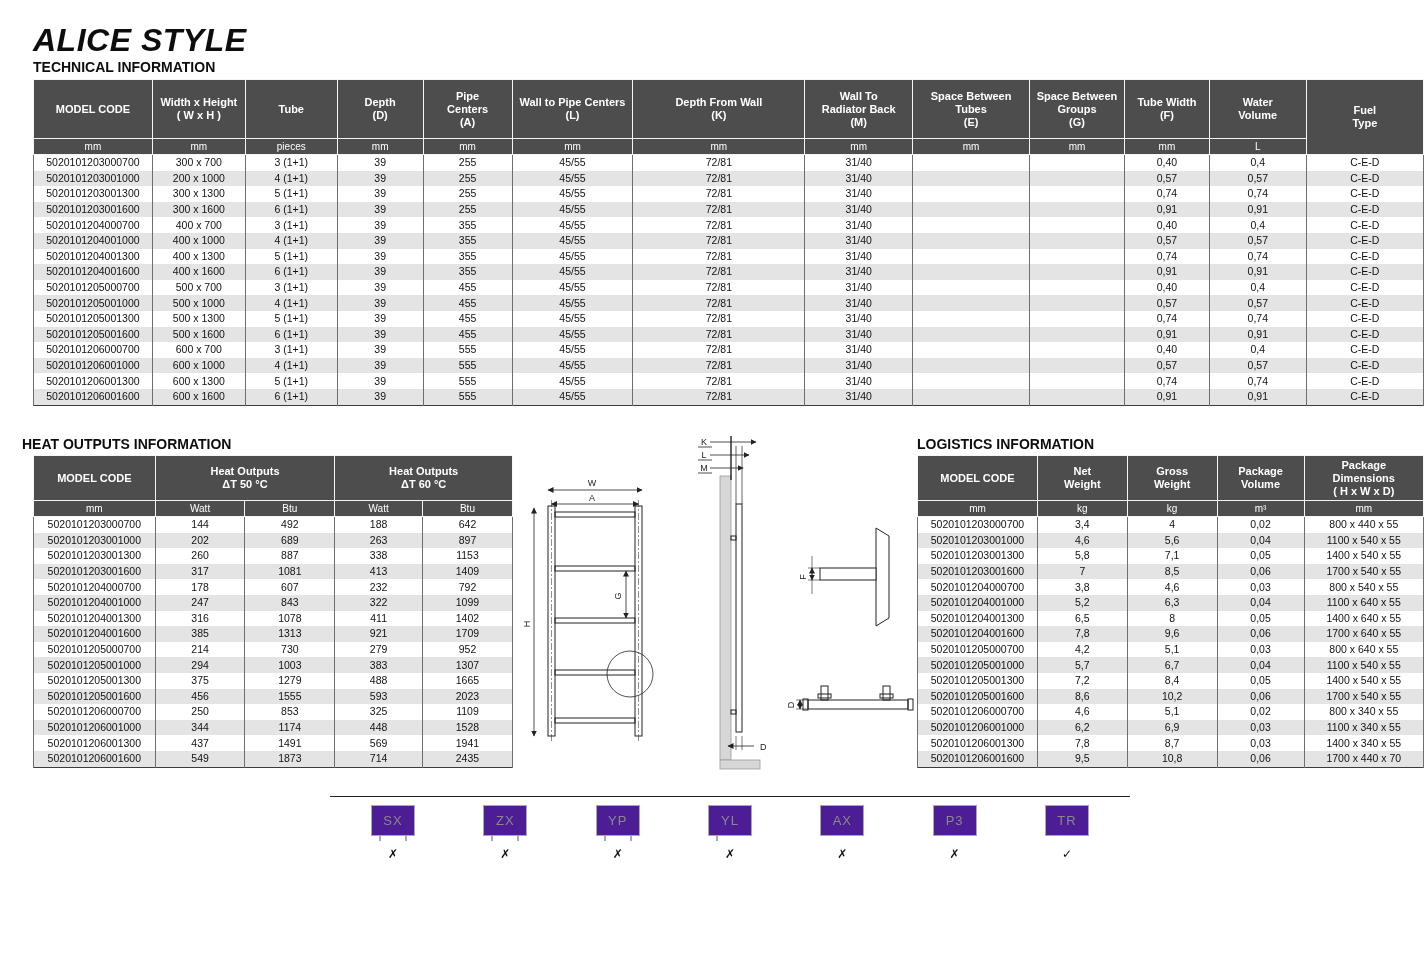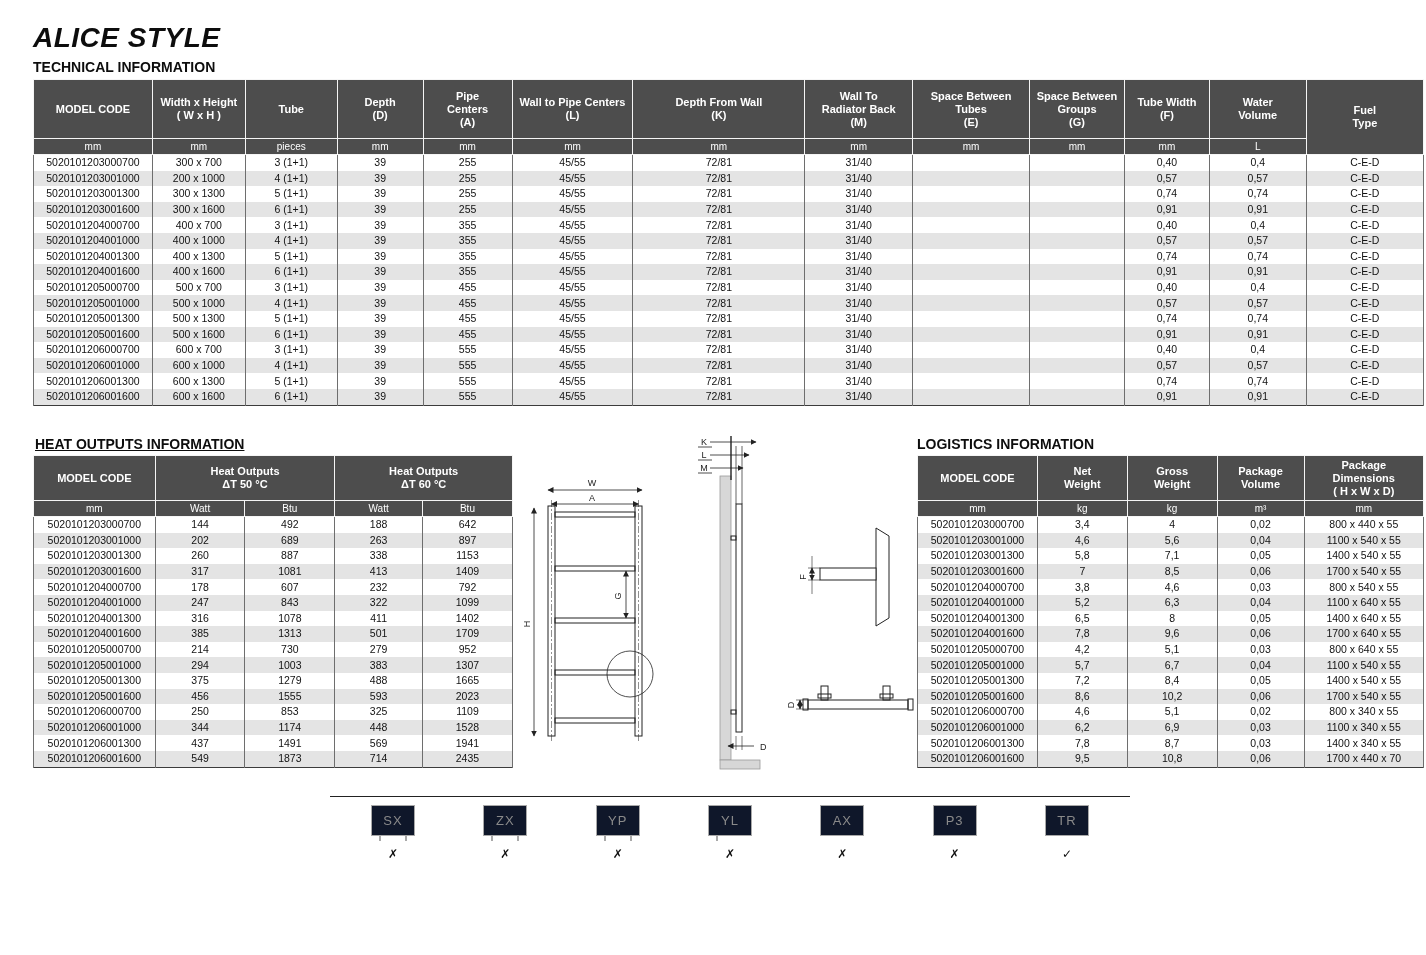--- a/index.html
+++ b/index.html
@@ -1,56 +1,56 @@
 <!DOCTYPE html>
 <html><head>
 <meta charset="utf-8">
 <style>
   html,body{margin:0;padding:0;}
   body{
     position:relative;width:1426px;height:955px;background:#ffffff;
     font-family:"Liberation Sans",sans-serif;color:#1a1a1a;overflow:hidden;
   }
   .abs{position:absolute;}
-  .page-title{left:33px;top:22px;font-size:28px;font-weight:bold;font-style:italic;letter-spacing:.5px;color:#0d0d0d;}
+  .page-title{left:33px;top:22px;font-size:32px;font-weight:bold;font-style:italic;letter-spacing:.5px;color:#0d0d0d;}
   .section-title{font-size:14px;font-weight:bold;color:#0d0d0d;}
 
   table{border-collapse:collapse;table-layout:fixed;width:100%;}
   table{border:1.5px solid #3c3c3c;}
   th{background:#4d4d4d;color:#ffffff;border:1px solid #f5f5f5;padding:1px 2px;
      font-weight:bold;white-space:pre-line;vertical-align:middle;text-align:center;}
   th.hdr{font-size:11px;line-height:13px;}
   th.unit{font-weight:normal;font-size:10px;height:15px;line-height:13px;padding:0 2px;}
   tbody td{
     text-align:center;font-size:10.5px;height:15.6px;line-height:13px;padding:0 2px;
     border-left:1px solid #6e6e6e;border-right:1px solid #6e6e6e;color:#111;
     overflow:hidden;white-space:nowrap;
   }
   tbody tr:nth-child(even){background:#e4e4e4;}
   .tech-head-row1 th{height:56px;}
   .sub-head-row1 th{height:42px;}
 
   .tech-title{left:33px;top:59px;width:1391px;}
   .tech-table{left:33px;top:79px;width:1391px;}
-  .heat-title{left:35px;top:436px;width:480px;text-decoration:underline;}
+  .heat-title{left:22px;top:436px;width:480px;}
   .heat-table{left:33px;top:455px;width:480px;}
   .log-title{left:917px;top:436px;width:507px;}
   .log-table{left:917px;top:455px;width:507px;}
 
   .diagram{left:520px;top:428px;width:398px;height:348px;}
   .diagram text{font-size:9px;fill:#222;stroke:none;font-family:"Liberation Sans",sans-serif;}
 
   .conn-wrap{left:330px;top:792px;width:800px;}
   .conn-title{width:100%;}
   .conn-rule{border:none;border-top:1.5px solid #222;margin:4px 0 0 0;width:100%;}
   .conn-row{display:flex;justify-content:space-between;padding:8px 28px 0 28px;}
   .conn-item{display:flex;flex-direction:column;align-items:center;width:70px;}
   .conn-box{position:relative;width:42px;height:29px;border:1.5px solid #a9a9a9;
     display:flex;align-items:center;justify-content:center;
-    color:#8a8a8a;font-size:13px;letter-spacing:1px;background:#0f172a;}
+    color:#8a8a8a;font-size:13px;letter-spacing:1px;background:#4c1d95;}
   .stub{position:absolute;bottom:-6px;width:2px;height:6px;background:#a9a9a9;}
   .stub-l{left:7px;} .stub-r{right:7px;}
   .conn-mark{margin-top:11px;font-size:12px;font-weight:bold;color:#0d0d0d;font-family:"DejaVu Sans",sans-serif;}
 </style>
 </head>
 <body>
 
 <div class="abs page-title">ALICE STYLE</div>
 
 <div class="abs section-title tech-title">TECHNICAL INFORMATION</div>
@@ -435,21 +435,21 @@
           <td>5020101204001300</td>
           <td>316</td>
           <td>1078</td>
           <td>411</td>
           <td>1402</td>
         </tr>
         <tr>
           <td>5020101204001600</td>
           <td>385</td>
           <td>1313</td>
-          <td>501</td>
+          <td>921</td>
           <td>1709</td>
         </tr>
         <tr>
           <td>5020101205000700</td>
           <td>214</td>
           <td>730</td>
           <td>279</td>
           <td>952</td>
         </tr>
         <tr>

